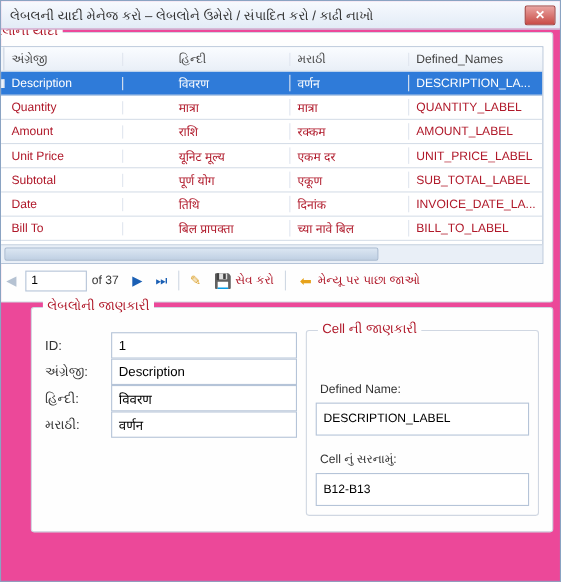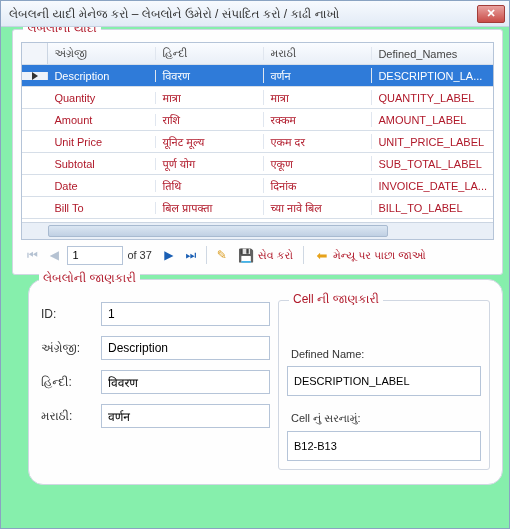--- a/index.html
+++ b/index.html
@@ -6,21 +6,21 @@
   body {
     margin: 0;
     font-family: "Segoe UI", Tahoma, sans-serif;
     font-size: 12px;
     background: #e8eef5;
     color: #333;
   }
   .window {
     width: 510px;
     height: 529px;
-    background: #86efac;
+    background: #ec4899;
     border: 1px solid #8aa3c2;
     box-shadow: 0 2px 8px rgba(0,0,0,0.3);
     display: flex;
     flex-direction: column;
   }
   .titlebar {
     height: 26px;
     background: linear-gradient(#f7fafe, #e2ebf6);
     border-bottom: 1px solid #c6d3e3;
     display: flex;
@@ -86,21 +86,21 @@
   }
   .grid-body { flex:1; overflow:hidden; }
   .grid-row {
     height:22px;
     font-size:11px;
     color:#b0192a;
     align-items:center;
   }
   .c0 { width:26px; border-right:1px solid #e0e6ef; display:flex;align-items:center;justify-content:center;}
   .c1 { width:108px; padding:0 6px; border-right:1px solid #e0e6ef;}
-  .c2 { width:108px; padding:0 6px; border-right:1px solid #e0e6ef;}
+  .c2 { width:108px; padding:0 6px; border-right:1px solid #e0e6ef;margin-left:44px;}
   .c3 { width:108px; padding:0 6px; border-right:1px solid #e0e6ef;}
   .c4 { flex:1; padding:0 6px; overflow:hidden; white-space:nowrap; text-overflow:ellipsis;}
   .grid-row.selected {
     background:#2f7bd9; color:#fff;
   }
   .grid-row.selected .c0 { color:#333; background:#eef3fa;}
   .row-indicator {
     width:0;height:0;
     border-top:4px solid transparent;
     border-bottom:4px solid transparent;
@@ -153,21 +153,21 @@
     color:#b0192a;
     font-size:11px;
   }
   .tool-icon { width:16px;height:16px;display:flex;align-items:center;justify-content:center;font-size:13px;}
   
   .details {
     display:flex;
     gap:8px;
     padding:6px 4px;
   }
-  .leftcol { flex:1; display:flex; flex-direction:column; gap:10px; padding-top:2px;}
+  .leftcol { flex:1; display:flex; flex-direction:column; padding-top:2px;}
   .field { display:flex; align-items:center; gap:8px;}
   .field label { width:52px; color:#333; font-size:12px;}
   .field input {
     flex:1; height:24px;
     border:1px solid #b5c4d8;
     padding:2px 6px;
     font-size:12px;
     background:#fff;
   }
   .cell-group {
@@ -311,21 +311,21 @@
           <span>સેવ કરો</span>
         </div>
         <div class="sep"></div>
         <div class="tool-btn">
           <span class="tool-icon" style="color:#e6a21b;">⬅</span>
           <span>મેન્યૂ પર પાછા જાઓ</span>
         </div>
       </div>
     </div>
 
-    <div class="groupbox" style="padding-top:14px;border-radius:15px;">
+    <div class="groupbox" style="padding-top:14px;">
       <div class="legend">લેબલોની જાણકારી</div>
 
       <div class="details">
         <div class="leftcol">
           <div class="field">
             <label>ID:</label>
             <input value="1" style="">
           </div>
           <div class="field">
             <label>અંગ્રેજી:</label>

